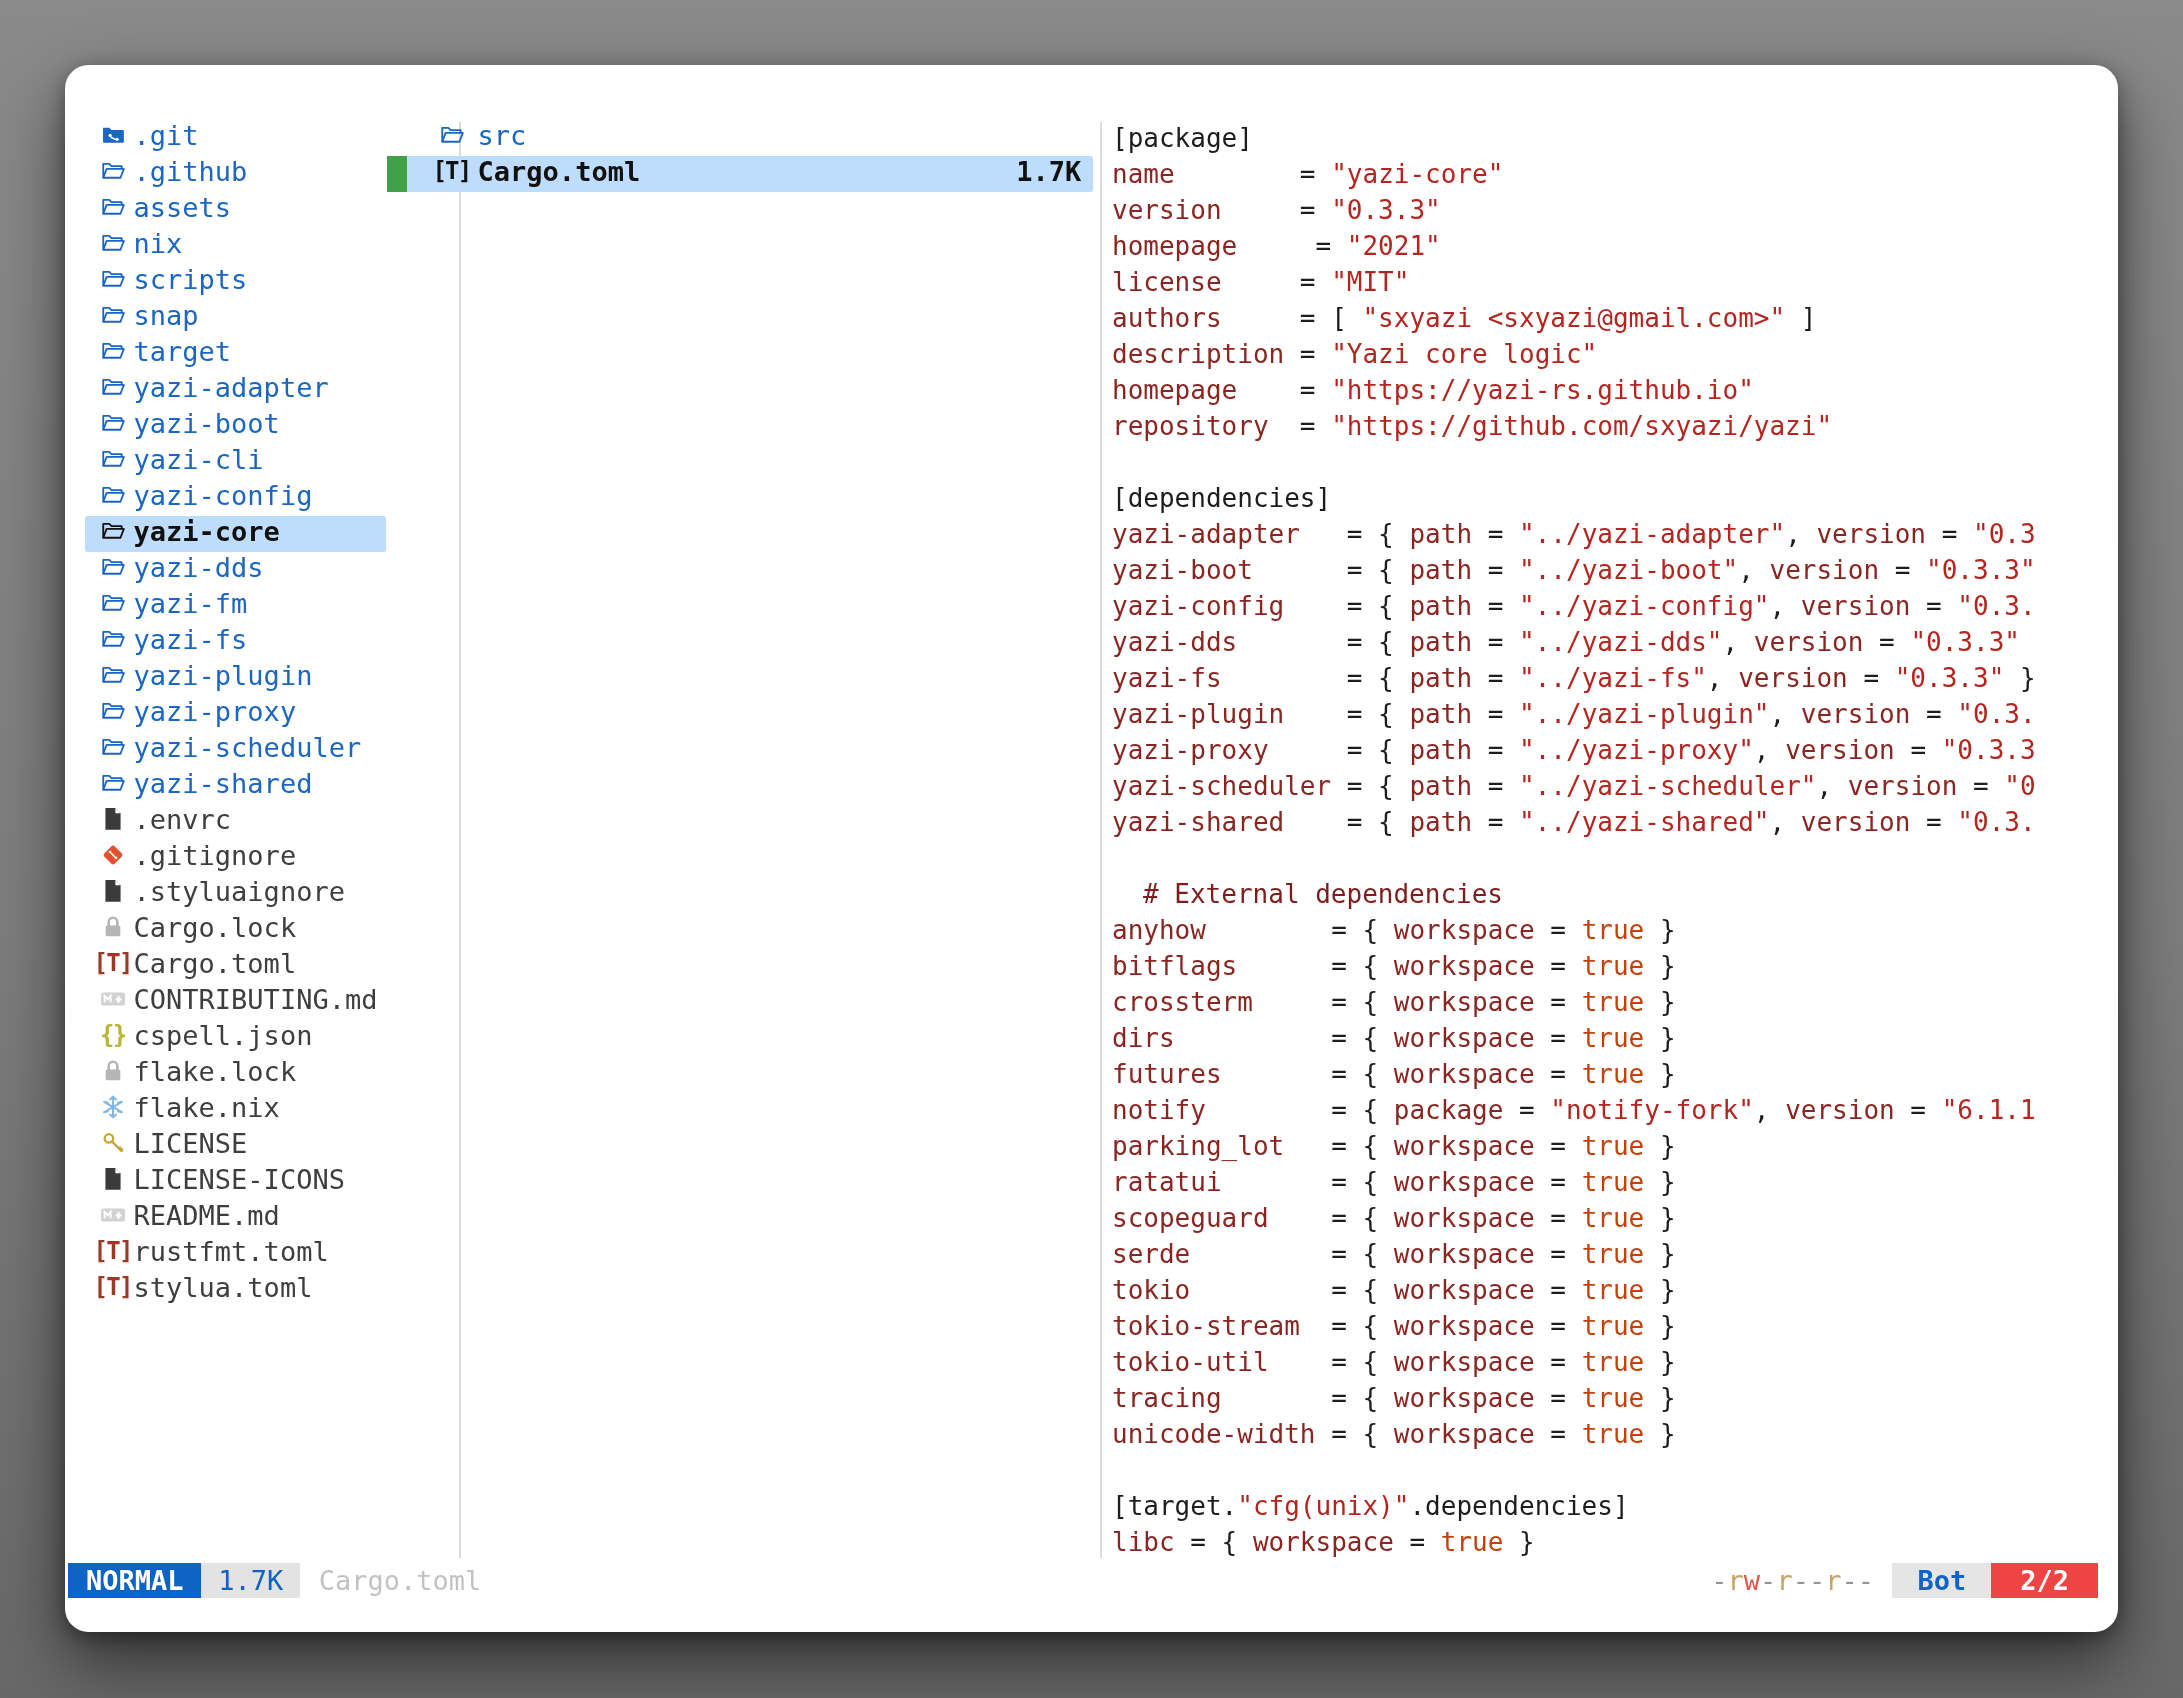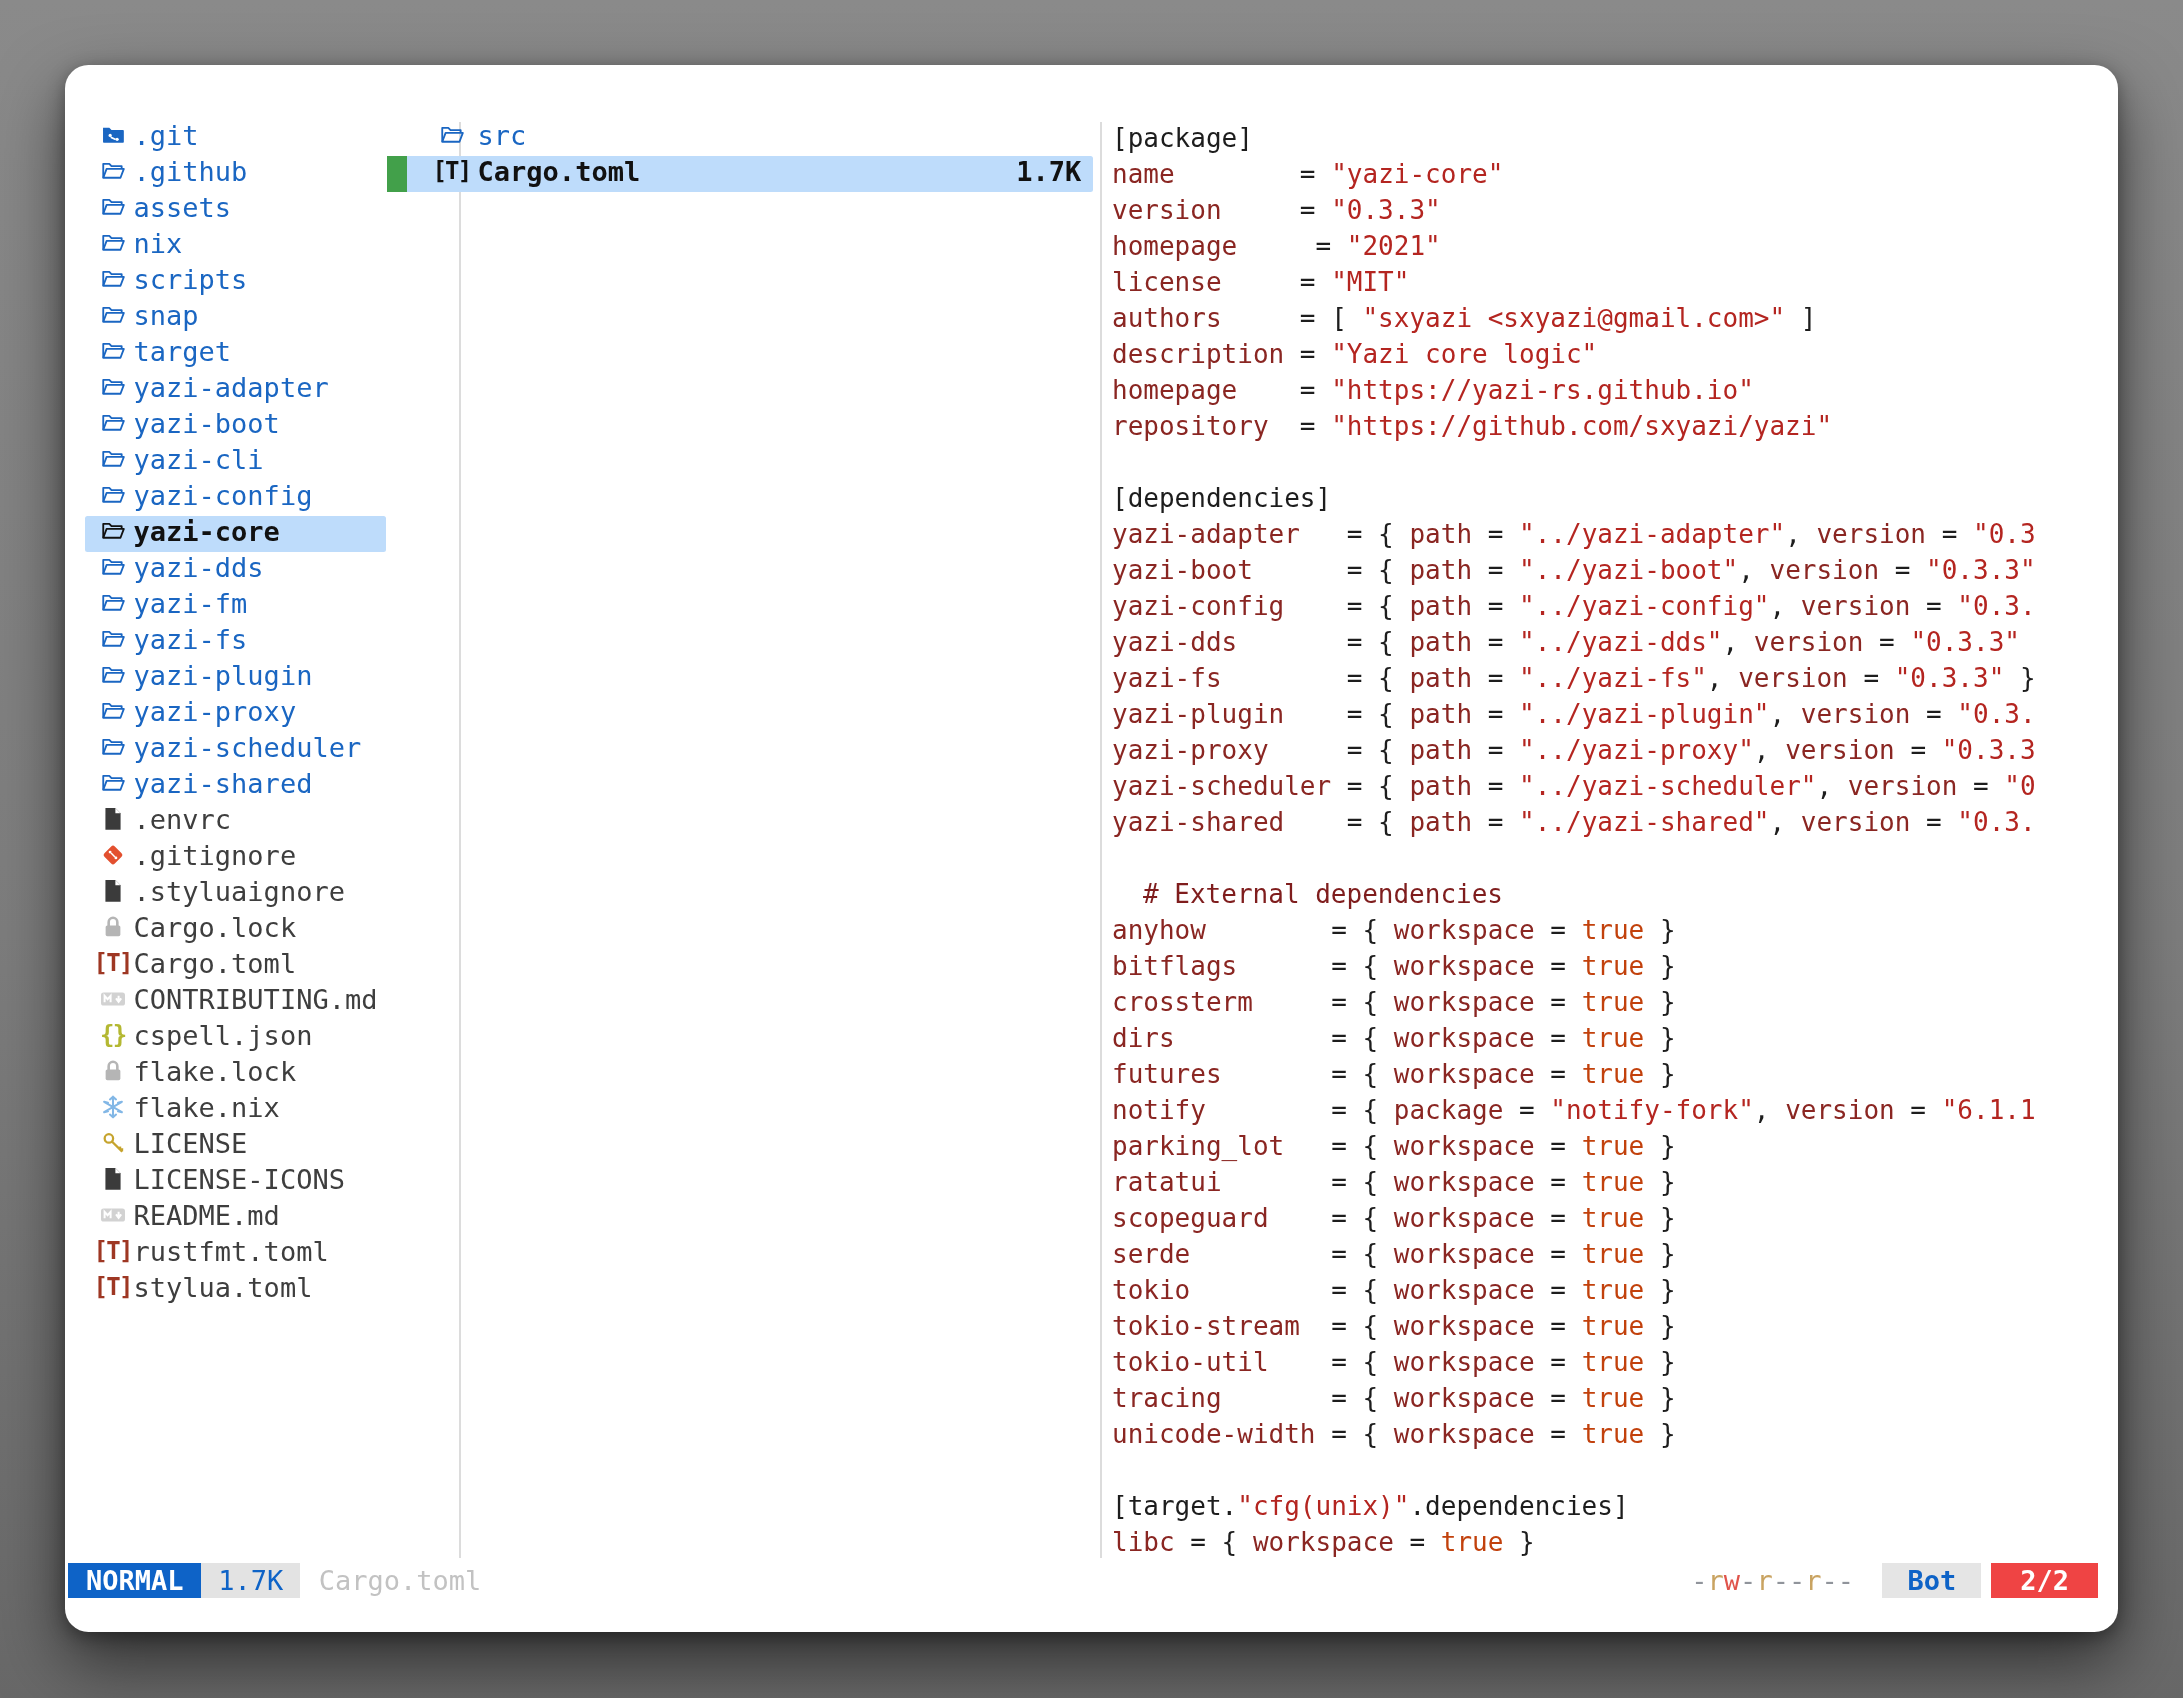--- a/index.html
+++ b/index.html
@@ -56,21 +56,21 @@
   .tk-p{color:#1d1d1d;}
   .tk-s{color:#b42520;}
   .tk-b{color:#c2410c;}
   .tk-c{color:#7f1d1d;margin-left:31px;}
 
   .statusbar{
     position:absolute;left:3.4px;right:20px;top:1498px;height:35px;
     display:flex;align-items:center;font-size:27px;
   }
   .sb-left,.sb-right{display:flex;align-items:center;height:35px;}
-  .sb-right{margin-left:auto;gap:10px;}
+  .sb-right{margin-left:auto;}
   .badge{height:35px;display:flex;align-items:center;}
   .badge-mode{background:#0e63c7;color:#fff;font-weight:bold;padding:0 17.6px;}
   .chip-size{background:#e3e3e3;color:#0e63c7;padding:0 17px;}
   .sb-file{color:#c2c2c2;margin-left:18.5px;}
   .perms{letter-spacing:0;}
   .pm-d{color:#90949b;}
   .pm-r{color:#c9a361;}
   .pm-w{color:#e0544b;}
   .chip-pos{background:#e5e5e5;color:#0e63c7;font-weight:bold;padding:0 25px;margin-left:18.5px;}
   .badge-counter{background:#ef4444;color:#fff;font-weight:bold;padding:0 29px;}

